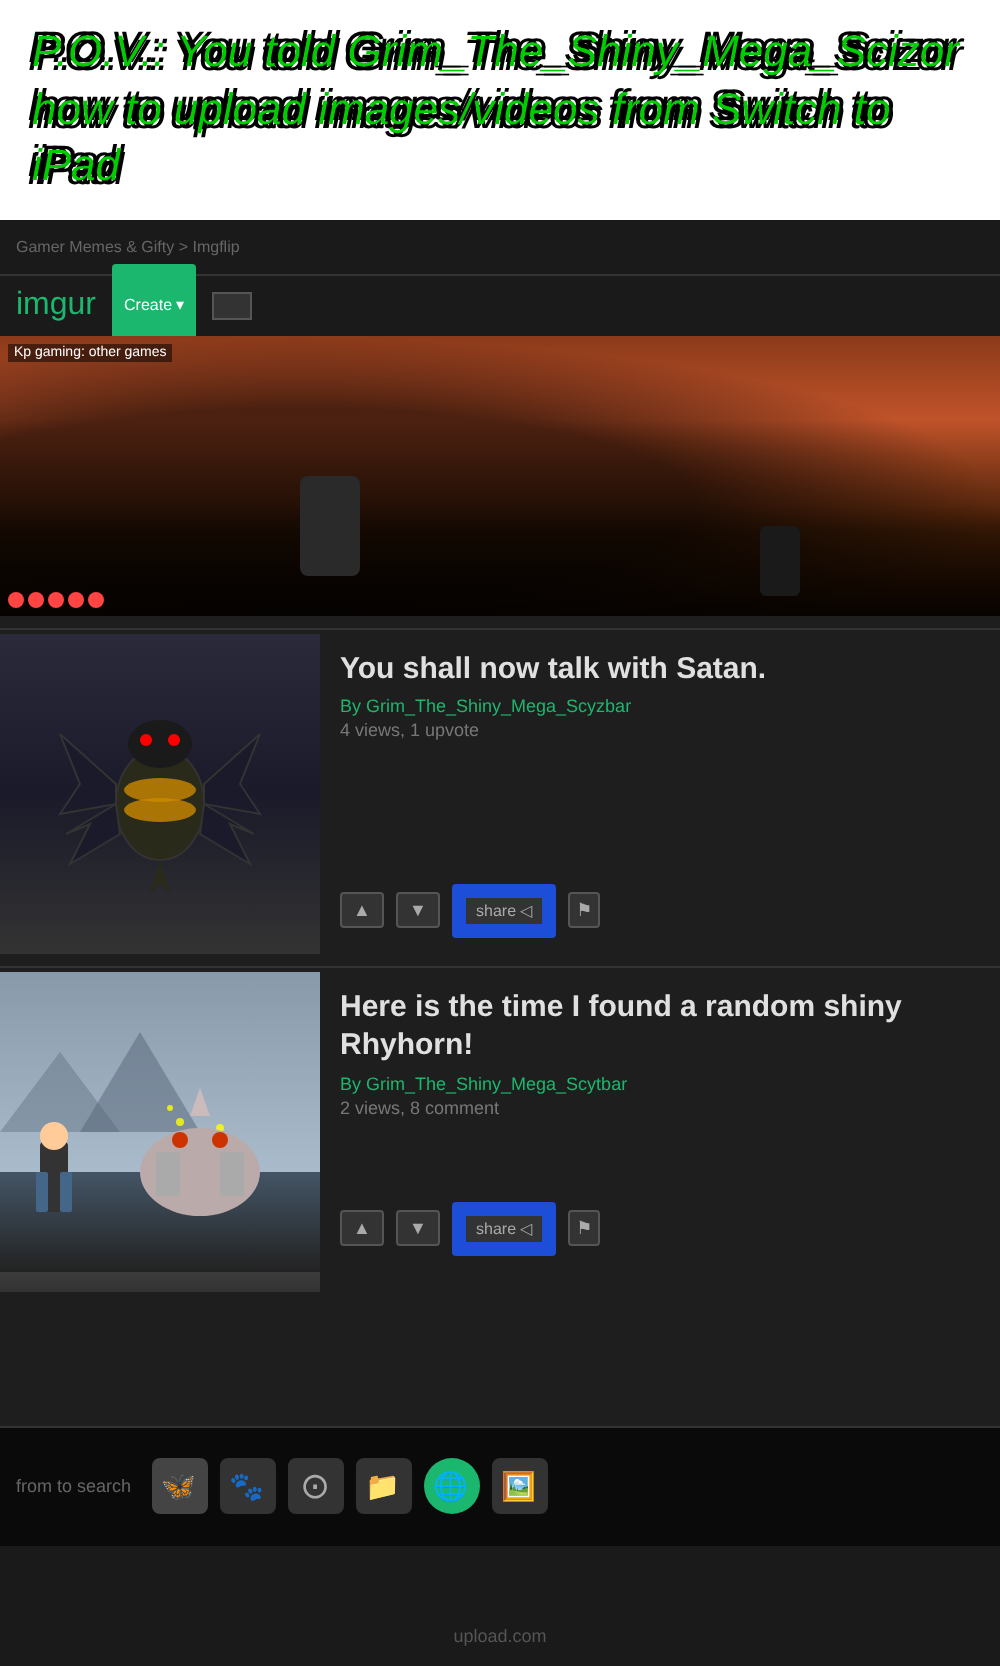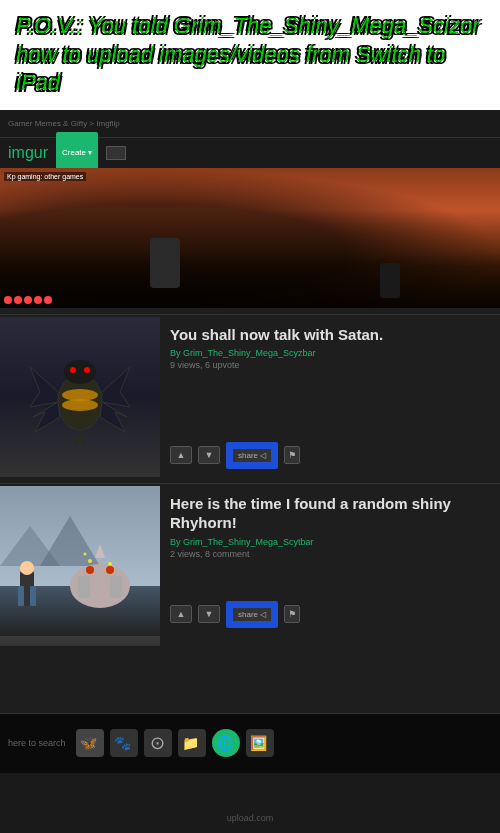--- a/index.html
+++ b/index.html
@@ -398,21 +398,21 @@
             <path d="M77 65 L102 80 L90 75 L100 95 L75 80 Z" fill="#1a1a2a" stroke="#333" stroke-width="1"></path>
 
             <path d="M55 93 L50 110 L55 105 L60 110 Z" fill="#2a2a1a"></path>
           </svg>
         </div>
       </div>
       <div class="post-info">
         <div>
           <div class="post-title">You shall now talk with Satan.</div>
           <div class="post-author">By Grim_The_Shiny_Mega_Scyzbar</div>
-          <div class="post-stats">9 views, 6 upvote</div>
+          <div class="post-stats">4 views, 1 upvote</div>
         </div>
         <div class="post-actions">
           <div class="vote-btn">▲</div>
           <div class="vote-btn">▼</div>
           <div class="share-btn">
             <span>share</span>
             <span>◁</span>
           </div>
           <div class="flag-btn">⚑</div>
         </div>
@@ -478,21 +478,21 @@
             <span>◁</span>
           </div>
           <div class="flag-btn">⚑</div>
         </div>
       </div>
     </div>
 
   </div>
 
   <div class="taskbar">
-    <span class="taskbar-search">here to search</span>
+    <span class="taskbar-search">from to search</span>
     <div class="taskbar-icon" style="background:#444;">🦋</div>
     <div class="taskbar-icon" style="background:#333;">🐾</div>
     <div class="taskbar-icon" style="background:#333; color:#aaa; font-size:18px;">⊙</div>
     <div class="taskbar-icon" style="background:#333;">📁</div>
     <div class="taskbar-icon" style="background:#1bb76e; border-radius:50%;">🌐</div>
     <div class="taskbar-icon" style="background:#333;">🖼️</div>
   </div>
 
 </div>
 

